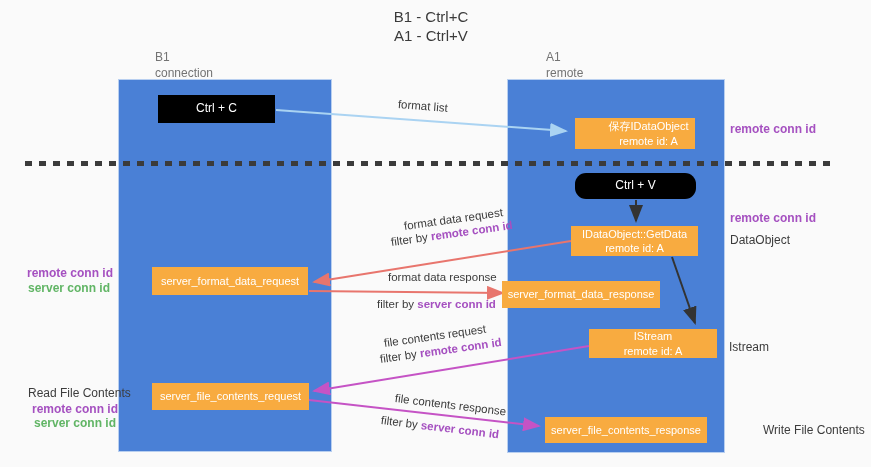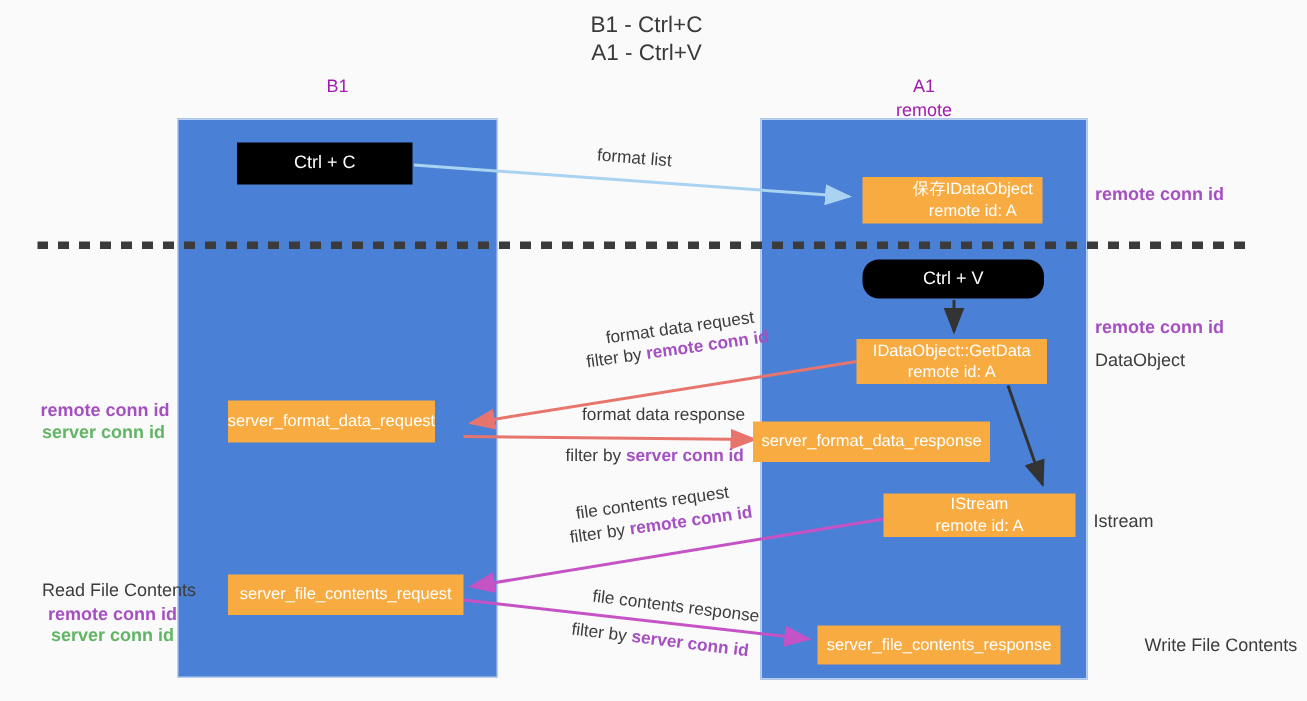--- a/index.html
+++ b/index.html
@@ -8,21 +8,21 @@
     background:#fafafa;
     font-family:"Liberation Sans", sans-serif;
     color:#3c3c3c;
   }
   .abs{position:absolute;}
   .title{
     left:0;top:7px;width:862px;text-align:center;
     font-size:15px;line-height:1.28;color:#3a3a3a;
   }
   .col-header{
-    top:50px;width:140px;text-align:center;font-size:12px;line-height:1.3;color:#a21caf;
+    top:50px;width:140px;text-align:left;font-size:12px;line-height:1.3;color:#737373;
   }
   .lifeline{
     background:#4a80d6;border:1px solid #b8cff0;box-sizing:border-box;z-index:1;
   }
   .dashline{
     left:25px;top:161px;width:807px;height:5px;z-index:2;
     background:repeating-linear-gradient(90deg,#3b3b3b 0 7px,transparent 7px 14px);
   }
   svg.arrows{left:0;top:0;z-index:2;pointer-events:none;}
   .box{
@@ -47,20 +47,21 @@
 </head>
 <body>
 
 <div class="abs title">
   <div>B1 - Ctrl+C</div>
   <div>A1 - Ctrl+V</div>
 </div>
 
 <div class="abs col-header" style="left:155px;">
   <div>B1</div>
+  <div>connection</div>
 </div>
 <div class="abs col-header" style="left:546px;">
   <div>A1</div>
   <div>remote</div>
 </div>
 
 <div class="abs lifeline" style="left:118px;top:79px;width:214px;height:373px;"></div>
 <div class="abs lifeline" style="left:507px;top:79px;width:218px;height:374px;"></div>
 
 <div class="abs dashline"></div>
@@ -100,21 +101,21 @@
 
 <div class="abs box green" style="left:575px;top:173px;width:121px;height:26px;border-radius:11px;">
   <span>Ctrl + V</span>
 </div>
 
 <div class="abs box orange" style="left:571px;top:226px;width:127px;height:30px;">
   <span>IDataObject::GetData</span>
   <span>remote id: A</span>
 </div>
 
-<div class="abs box orange" style="left:152px;top:267px;width:138px;height:28px;">
+<div class="abs box orange" style="left:152px;top:267px;width:156px;height:28px;">
   <span>server_format_data_request</span>
 </div>
 
 <div class="abs box orange" style="left:502px;top:281px;width:158px;height:27px;">
   <span>server_format_data_response</span>
 </div>
 
 <div class="abs box orange" style="left:589px;top:329px;width:128px;height:29px;">
   <span>IStream</span>
   <span>remote id: A</span>

